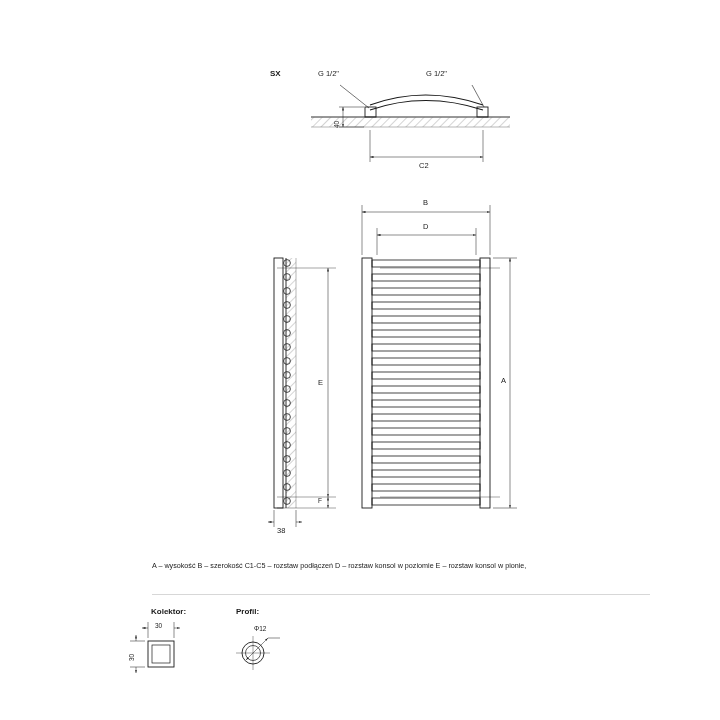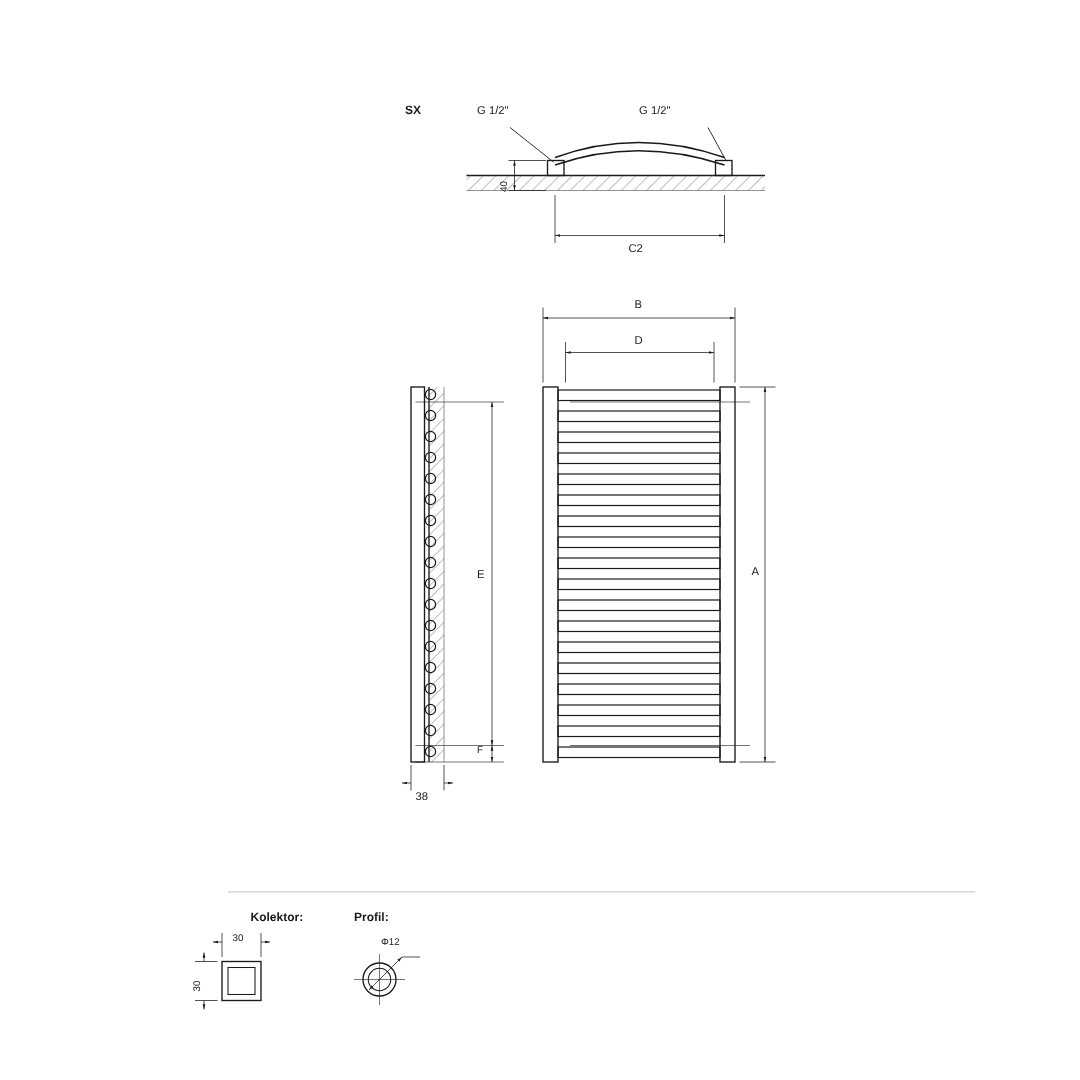--- a/index.html
+++ b/index.html
@@ -215,23 +215,24 @@
   <div class="lbl" style="left:383px; top:199px;">B</div>
   <div class="lbl" style="left:383px; top:223px;">D</div>
 
   <div class="lbl" style="left:461px; top:377px;">A</div>
 
   <div class="lbl" style="left:278px; top:379px;">E</div>
   <div class="lbl sm" style="left:278px; top:498px;">F</div>
 
   <div class="lbl" style="left:237px; top:527px;">38</div>
 
+  <div class="legend" style="top:561px;">A – wysokość      B – szerokość      C1-C5 – rozstaw podłączeń      D – rozstaw konsol w poziomie      E – rozstaw konsol w pionie,</div>
 
   <div class="hr" style="left:112px; top:594px; width:498px;"></div>
 
-  <div class="lbl bold" style="left:127px; top:608px;">Kolektor:</div>
+  <div class="lbl bold" style="left:111px; top:608px;">Kolektor:</div>
   <div class="lbl bold" style="left:196px; top:608px;">Profil:</div>
 
   <div class="lbl sm" style="left:115px; top:623px;">30</div>
   <div class="lbl sm vert" style="left:89px; top:661px;">30</div>
   <div class="lbl sm" style="left:214px; top:626px;">Φ12</div>
 
 </div>
 
 </body></html>

